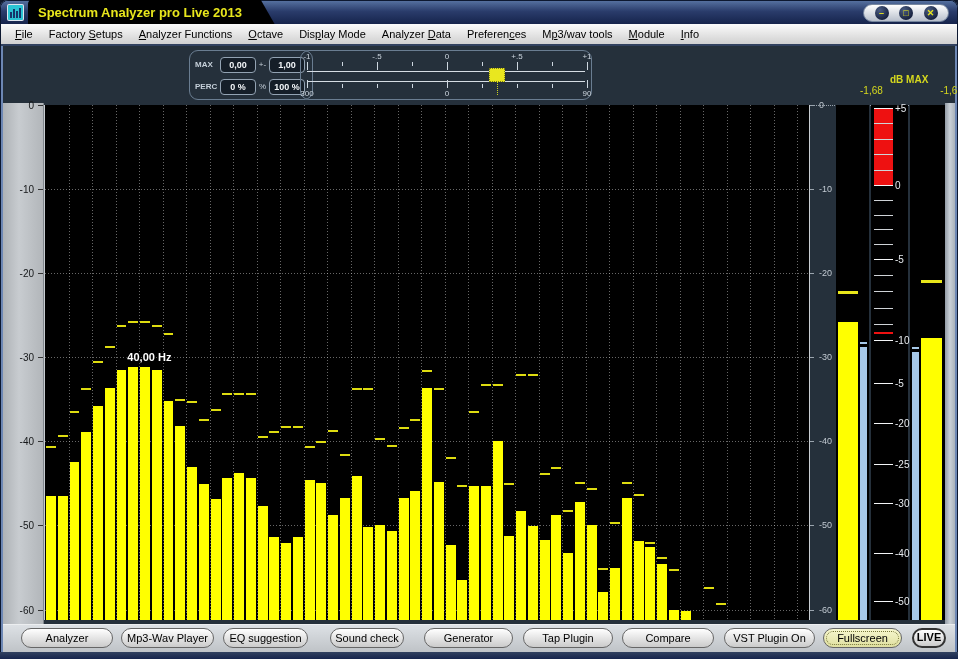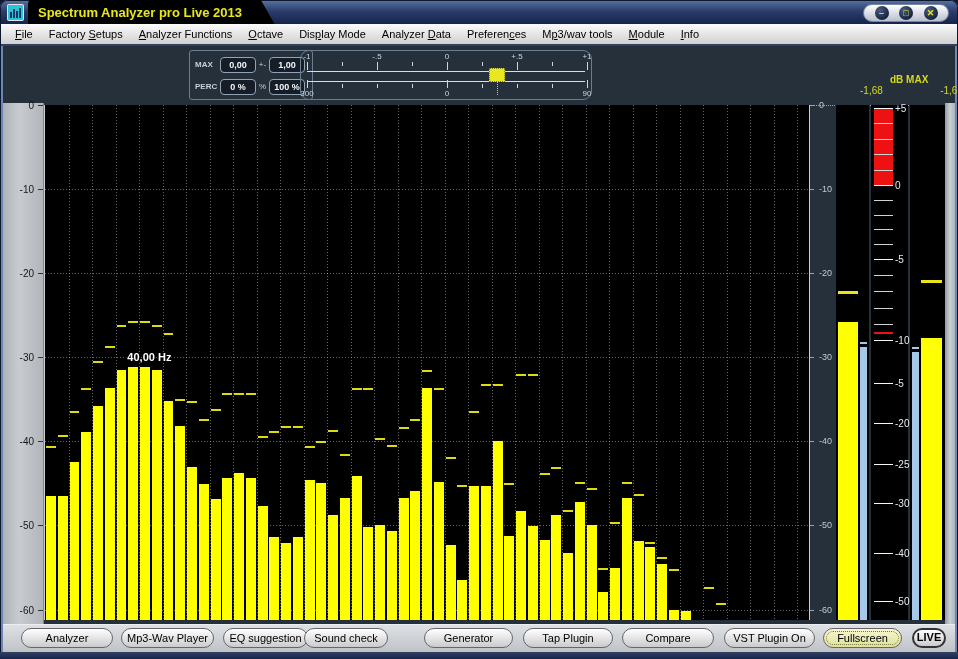--- a/index.html
+++ b/index.html
@@ -23,21 +23,21 @@
   .menubar{position:absolute;top:24px;left:1px;right:1px;height:22px;
     background:linear-gradient(180deg,#fbfbfb,#d0d0d0);border-bottom:2px solid #31415f;
     display:flex;align-items:center;padding-left:6px;box-sizing:border-box;}
   .menu-item{font-size:11px;color:#000;padding:0 8px;white-space:nowrap;}
   .menu-item u{text-decoration:underline;}
   
   .toppanel{position:absolute;top:46px;left:3px;right:3px;height:58px;background:#25303b;}
   .peak-grid{position:absolute;left:12px;top:8px;display:grid;grid-template-columns:46px auto;row-gap:7px;align-items:baseline;}
   .stat-label{color:#ccd4dc;font-size:12px;font-weight:bold;}
   .stat-value{color:#e4e81e;font-size:15px;font-weight:bold;letter-spacing:1px;}
-  .max-group{position:absolute;left:186px;top:4px;width:124px;height:50px;border:1px solid #6a7d91;border-radius:3px;box-sizing:border-box;}
+  .max-group{position:absolute;left:186px;top:4px;width:124px;height:50px;border:1px solid #6a7d91;border-radius:9px;box-sizing:border-box;}
   .mg-row{position:absolute;left:5px;right:4px;height:17px;display:flex;align-items:center;gap:2px;}
   .mg-row.r1{top:5px}.mg-row.r2{top:27px}
   .mg-label{color:#c6d0da;font-size:8px;font-weight:bold;width:23px;flex:0 0 auto;}
   .mg-box{background:#151e28;border:1px solid #93a3b3;border-radius:4px;color:#f2f5f8;
     font-size:9px;font-weight:bold;text-align:center;flex:0 0 34px;padding:2px 0;}
   .mg-sep{color:#c6d0da;font-size:8px;width:9px;text-align:center;flex:0 0 auto;}
   .slider-group{position:absolute;left:297px;top:4px;width:292px;height:50px;border:1px solid #6a7d91;border-radius:9px;box-sizing:border-box;}
   .sl-top-label{position:absolute;top:1px;font-size:8px;color:#cdd6df;transform:translateX(-50%);}
   .sl-bot-label{position:absolute;bottom:1px;font-size:8px;color:#cdd6df;transform:translateX(-50%);}
   .sl-tick{position:absolute;width:1px;background:#cdd6df;}
@@ -412,21 +412,21 @@
           <div class="m-el" style="left: 2px; width: 7px; background: rgb(166, 200, 232); top: 246.88px; height: 268.12px;"></div>
         </div>
     </div>
     <div class="right-edge"></div>
   </div>
 
   <div class="bottombar" id="toolbar">
       <div class="tb-btn" style="left: 18px; width: 92px;">Analyzer</div>
       <div class="tb-btn" style="left: 118px; width: 93px;">Mp3-Wav Player</div>
       <div class="tb-btn" style="left: 220px; width: 85px;">EQ suggestion</div>
-      <div class="tb-btn" style="left: 301px; width: 84px;">Sound check</div>
+      <div class="tb-btn" style="left: 327px; width: 74px;">Sound check</div>
       <div class="tb-btn" style="left: 421px; width: 89px;">Generator</div>
       <div class="tb-btn" style="left: 520px; width: 90px;">Tap Plugin</div>
       <div class="tb-btn" style="left: 619px; width: 92px;">Compare</div>
       <div class="tb-btn" style="left: 721px; width: 91px;">VST Plugin On</div>
       <div class="tb-btn hl" style="left: 820px; width: 79px;">Fullscreen</div>
       <div class="tb-btn live" style="left: 909px; width: 34px;">LIVE</div>
     </div>
   <div class="bottom-frame"></div>
 </div>
 

